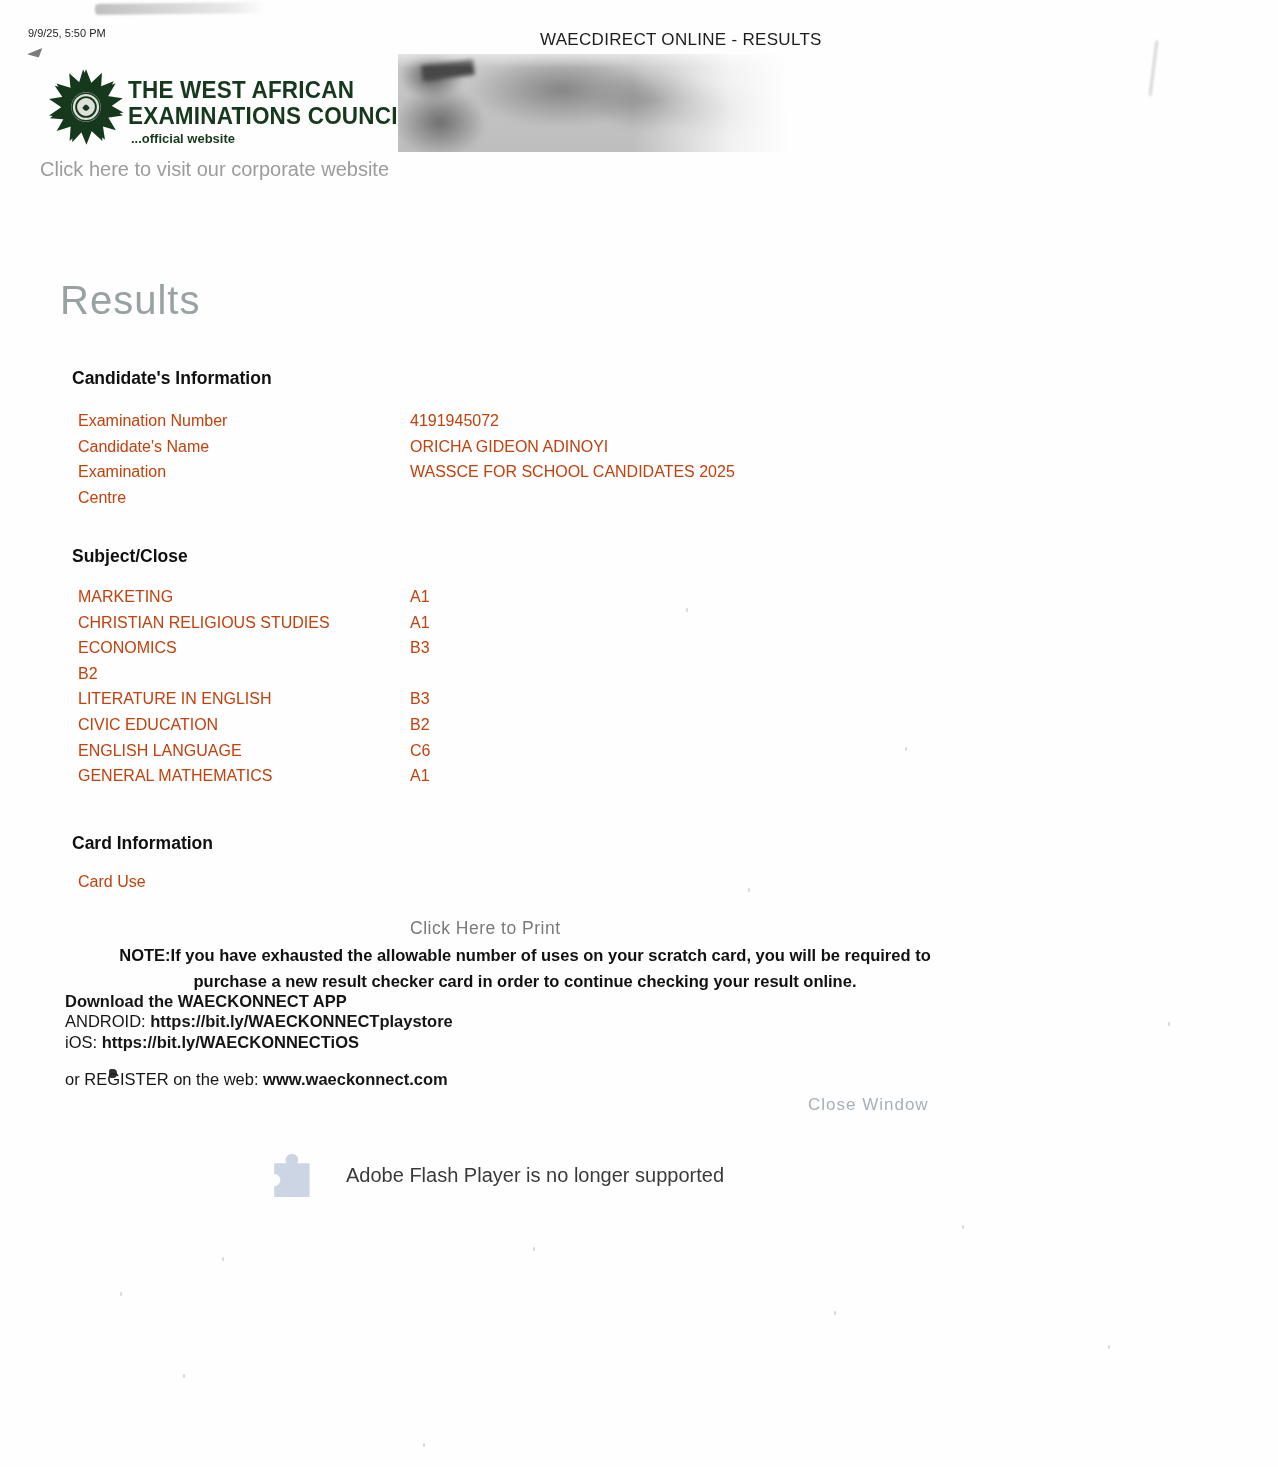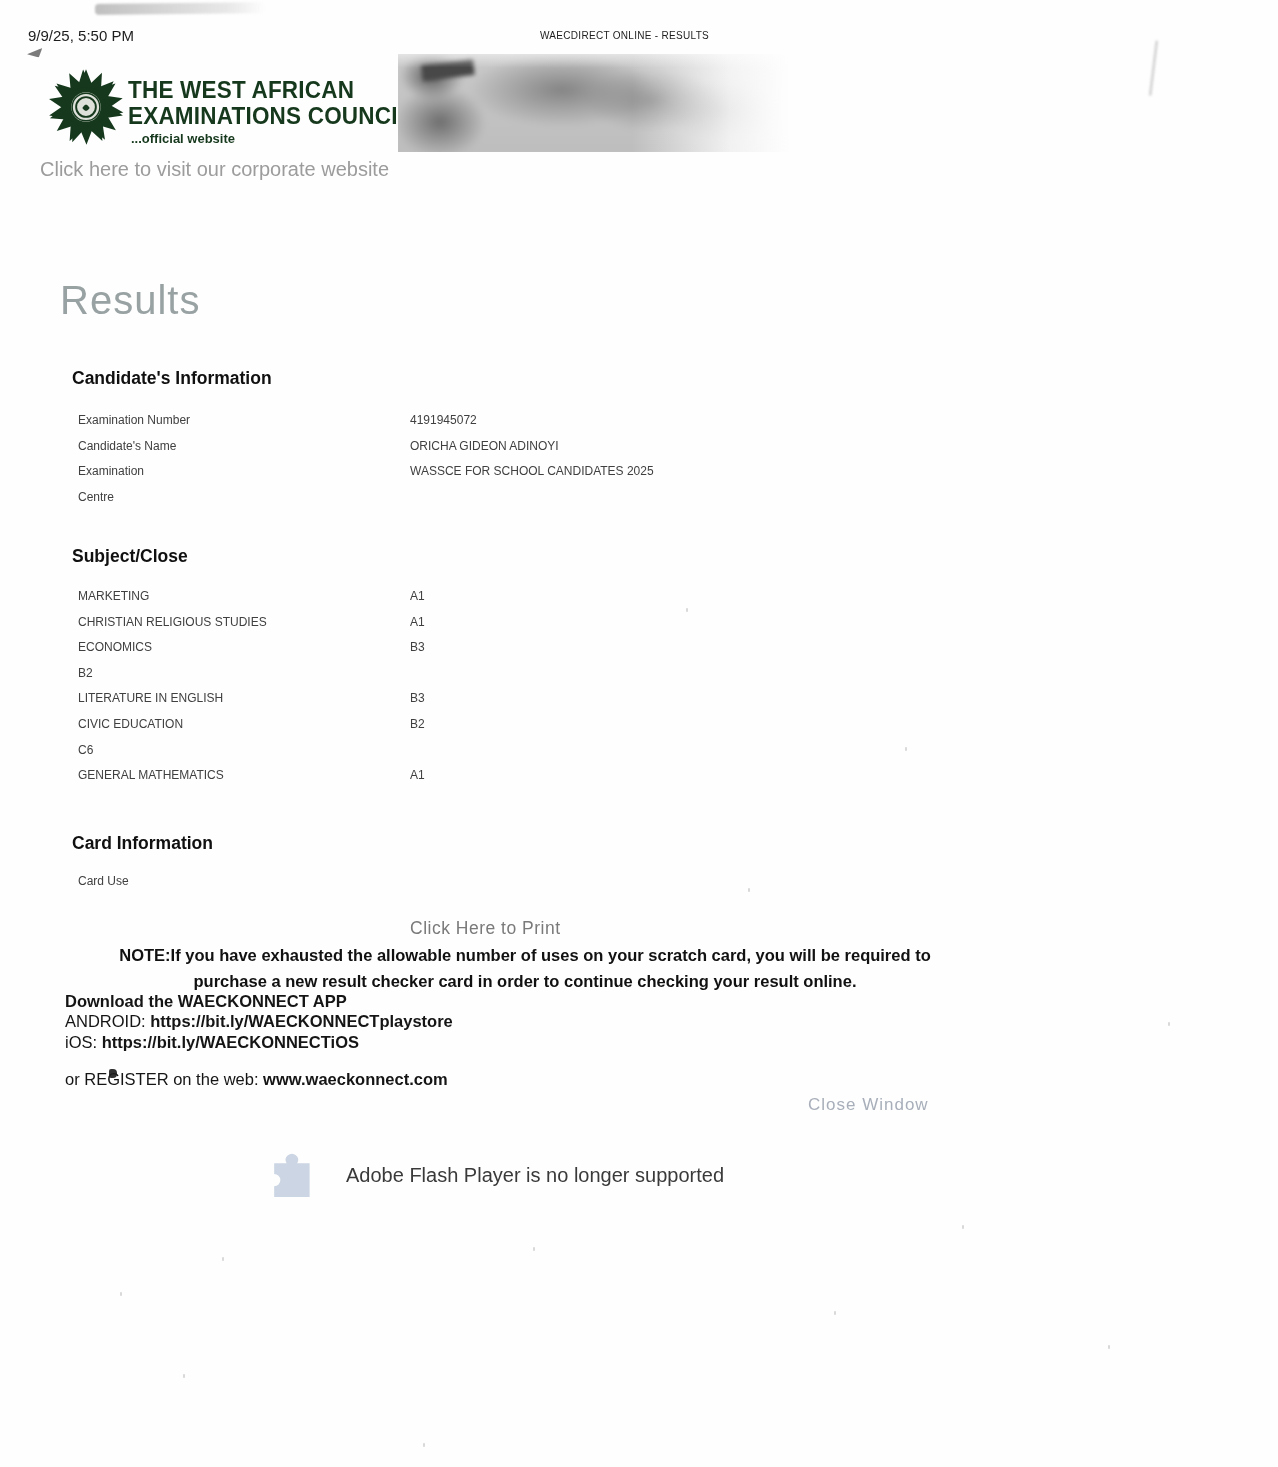--- a/index.html
+++ b/index.html
@@ -4,22 +4,22 @@
 <style>
   html,body{margin:0;padding:0;background:#e9e9e9;}
   .page{
     position:relative; width:1278px; height:1467px; background:#fefefe;
     font-family:"Liberation Sans","DejaVu Sans",sans-serif; color:#1f1f1f;
     overflow:hidden; margin:0 auto;
   }
   .abs{position:absolute;}
 
   
-  .datetime{left:28px; top:27px; font-size:15px; color:#1d1d1d;}
-  .doc-title{left:540px; top:30px; font-size:10px; color:#1d1d1d; letter-spacing:.3px;}
+  .datetime{left:28px; top:27px; font-size:11px; color:#1d1d1d;}
+  .doc-title{left:540px; top:30px; font-size:17px; color:#1d1d1d; letter-spacing:.3px;}
 
   
   .logo{left:44px; top:64px; width:84px; height:86px;}
   .orgname{left:128px; top:76px; color:#16391d; font-weight:bold;
            font-size:22.5px; line-height:26px; letter-spacing:.2px;}
   .orgname .l{transform:scaleY(1.08); transform-origin:left top;}
   .tagline{left:131px; top:131px; color:#16391d; font-weight:bold; font-size:13px;}
   .banner{left:398px; top:54px; width:404px; height:98px; overflow:hidden;}
   .banner .photo{position:absolute; inset:-6px;
     background:
@@ -37,21 +37,21 @@
                linear-gradient(to bottom, rgba(254,254,254,.5) 0%, rgba(254,254,254,0) 14%);}
   .corp-link{left:40px; top:158px; font-size:20px; color:#9c9c9c;}
 
   
   .results-title{left:60px; top:278px; font-size:40px; color:#99a2a3; letter-spacing:1px;}
   .sec-heading{font-size:17.5px; font-weight:bold; color:#101010;}
   .h-candidate{left:72px; top:368px;}
   .h-subject{left:72px; top:546px;}
   .h-card{left:72px; top:833px;}
 
-  .rows{left:78px; font-size:12px; line-height:25.6px; color:#404040;}
+  .rows{left:78px; font-size:16px; line-height:25.6px; color:#c2410c;}
   .r-candidate{top:408px; width:900px;}
   .r-subject{top:584px; width:700px;}
   .r-card{top:869px; width:700px;}
   .row{display:flex; align-items:flex-start;}
   .row .lbl{width:332px; flex:none;}
   .row .val{flex:1;}
 
   .print-link{left:410px; top:918px; font-size:17.5px; color:#7a7a7a; letter-spacing:.5px;}
 
   .note{left:0; top:943px; width:1050px; text-align:center; font-size:16.5px;
@@ -167,20 +167,21 @@
     </div>
     <div class="row">
       <span class="lbl">LITERATURE IN ENGLISH</span>
       <span class="val">B3</span>
     </div>
     <div class="row">
       <span class="lbl">CIVIC EDUCATION</span>
       <span class="val">B2</span>
     </div>
     <div class="row">
+      <span class="lbl">ENGLISH LANGUAGE</span>
       <span class="val">C6</span>
     </div>
     <div class="row">
       <span class="lbl">GENERAL MATHEMATICS</span>
       <span class="val">A1</span>
     </div>
     <div class="row">
     </div>
   </div>
 

